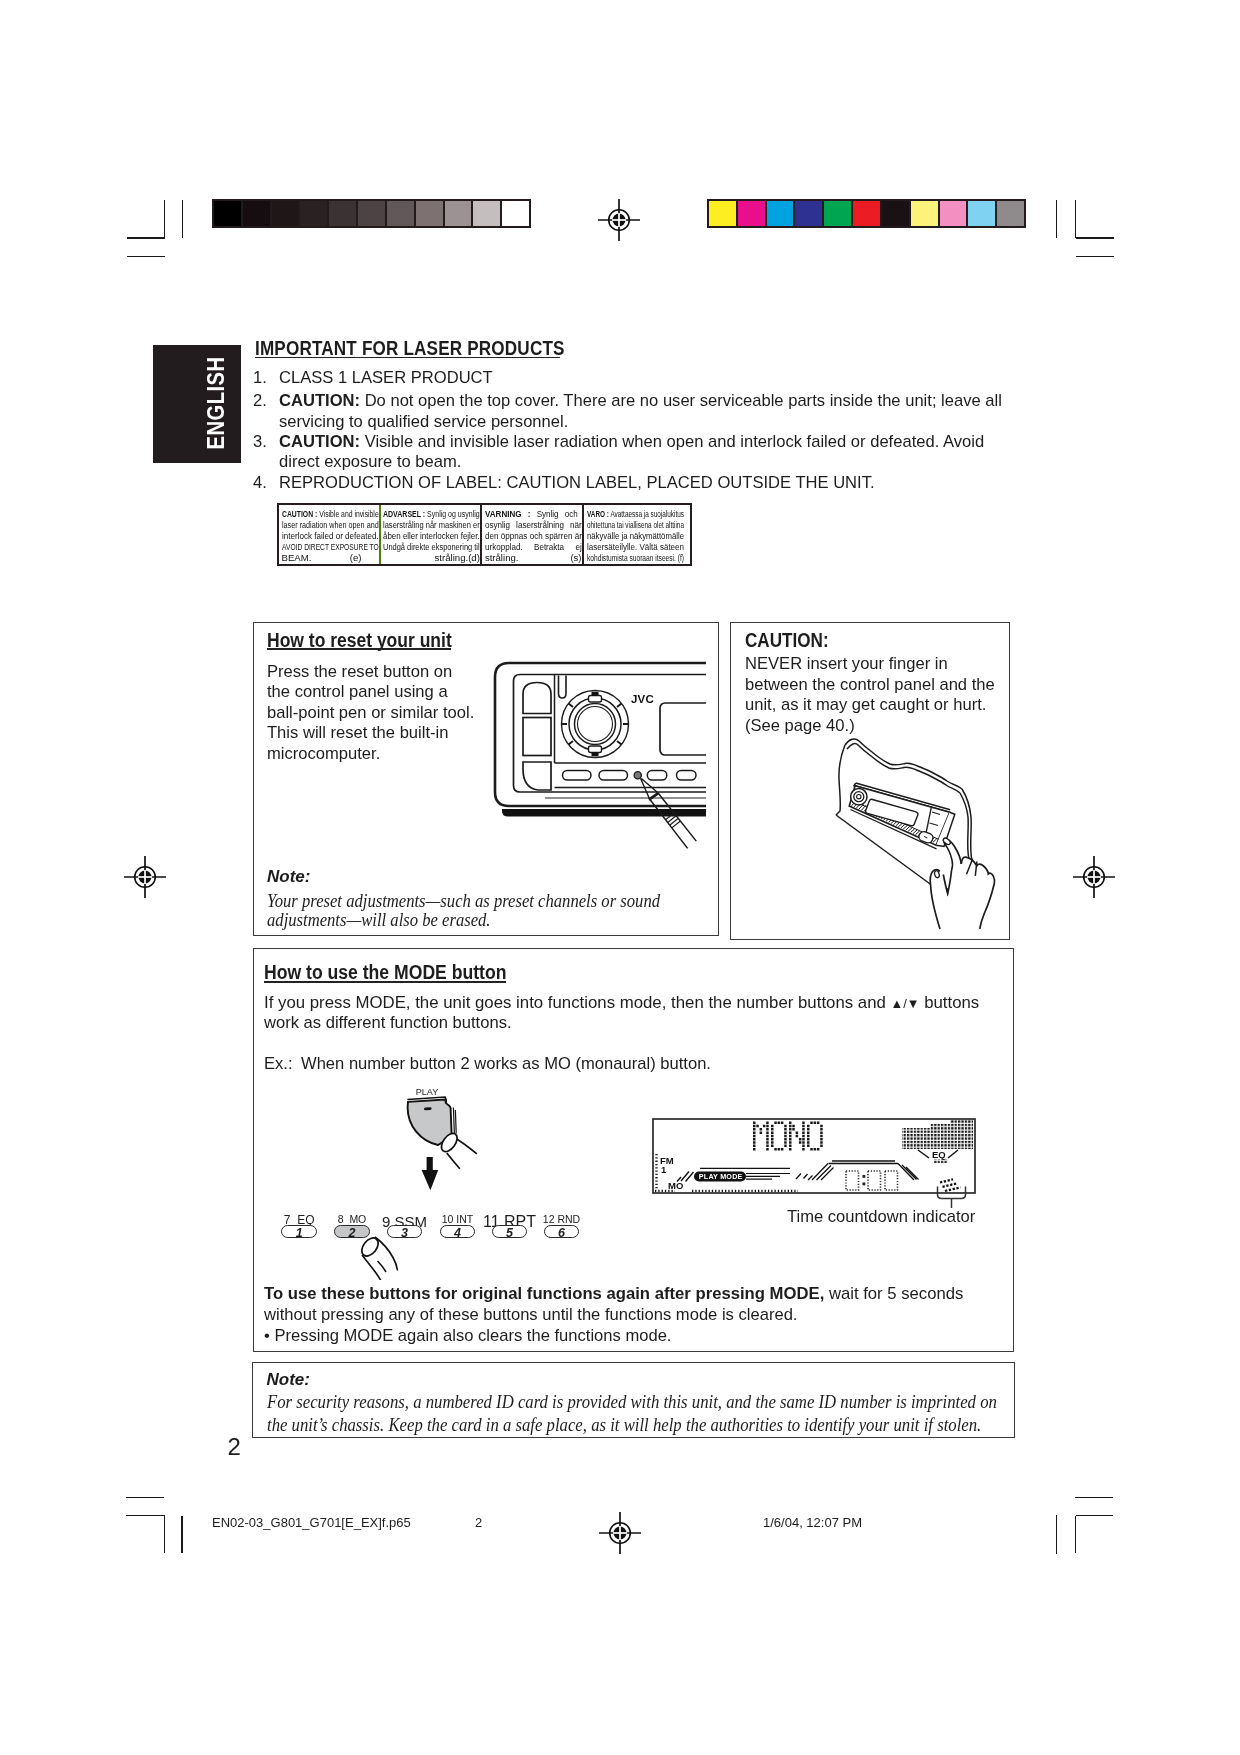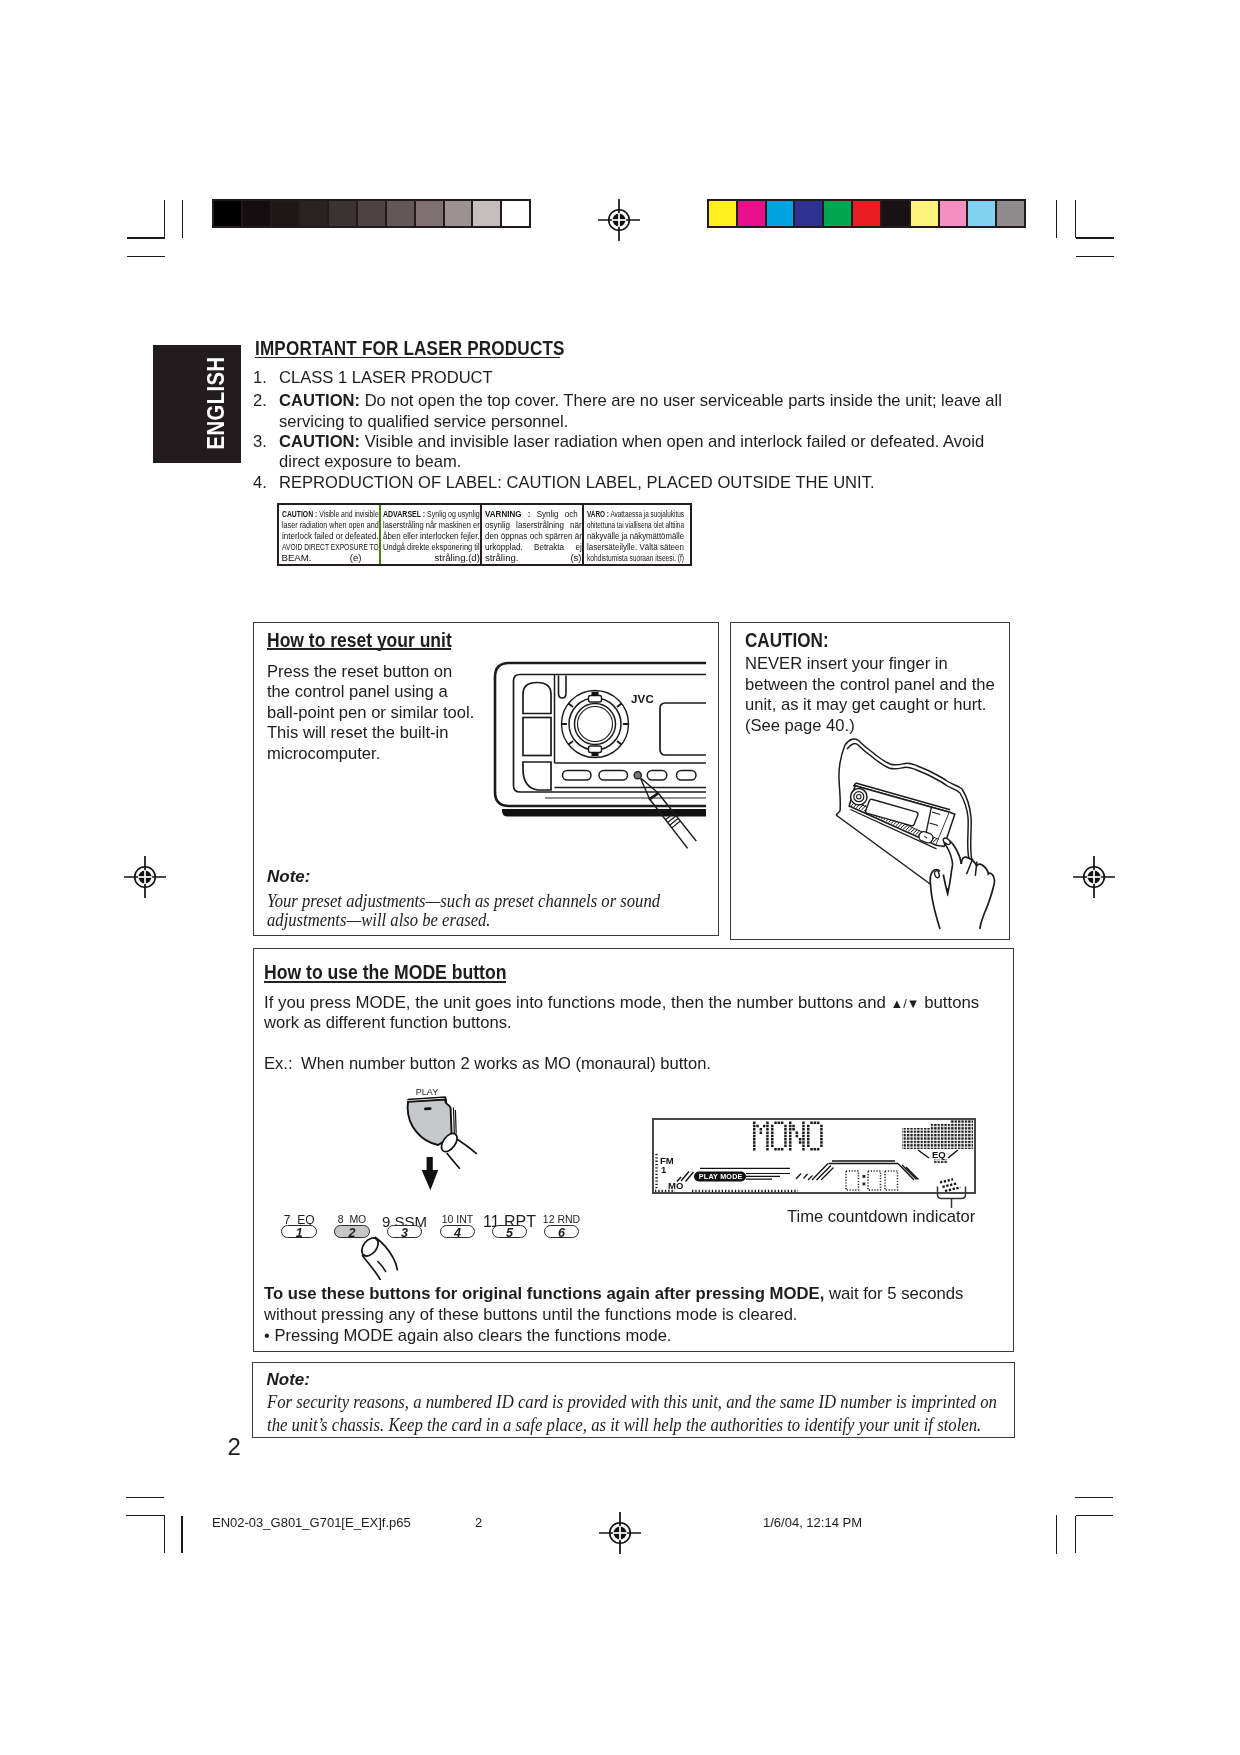--- a/index.html
+++ b/index.html
@@ -333,21 +333,21 @@
 
 <path d="M 152.7,123.7 L 146.5,139.2 M 156.9,126.5 L 155.3,140.8" stroke-width="1.5"></path>
 </g>
 <ellipse cx="126.8" cy="106.3" rx="4" ry="2.4" transform="rotate(40 126.8 106.3)" fill="#fff" stroke="#1c1c1c" stroke-width="1.4"></ellipse>
 <ellipse cx="116.9" cy="139.2" rx="2.2" ry="3.6" transform="rotate(-18 116.9 139.2)" fill="#fff" stroke="#1c1c1c" stroke-width="1.3"></ellipse>
 </svg>
 
 <div class="a" style="left:227.4px;top:1434.6px;font-size:24px">2</div>
 <div class="a" style="left:212px;top:1516.2px;font-size:13px">EN02-03_G801_G701[E_EX]f.p65</div>
 <div class="a" style="left:475px;top:1516.2px;font-size:13px">2</div>
-<div class="a" style="left:763px;top:1516.2px;font-size:13px">1/6/04, 12:14 PM</div>
+<div class="a" style="left:763px;top:1516.2px;font-size:13px">1/6/04, 12:07 PM</div>
 
 <style>
 .cell{box-sizing:border-box;padding:2.5px 2.5px;overflow:hidden}
 .cl{font-size:9.6px;line-height:11px;white-space:nowrap;transform-origin:0 0;color:#131313}
 </style>
 
 <svg class="a" style="left:492px;top:655px" width="214" height="200" viewBox="0 0 214 200">
 <g fill="none" stroke="#1b1b1b">
 <path d="M 216,8 L 17,8 Q 3,8 3,22 L 3,137 Q 3,151 17,151 L 216,151" stroke-width="2.6"></path>
 <path d="M 10,154 L 216,154 L 216,161.5 L 16,161.5 Q 10,161.5 10,156 Z" fill="#111" stroke="none"></path>

